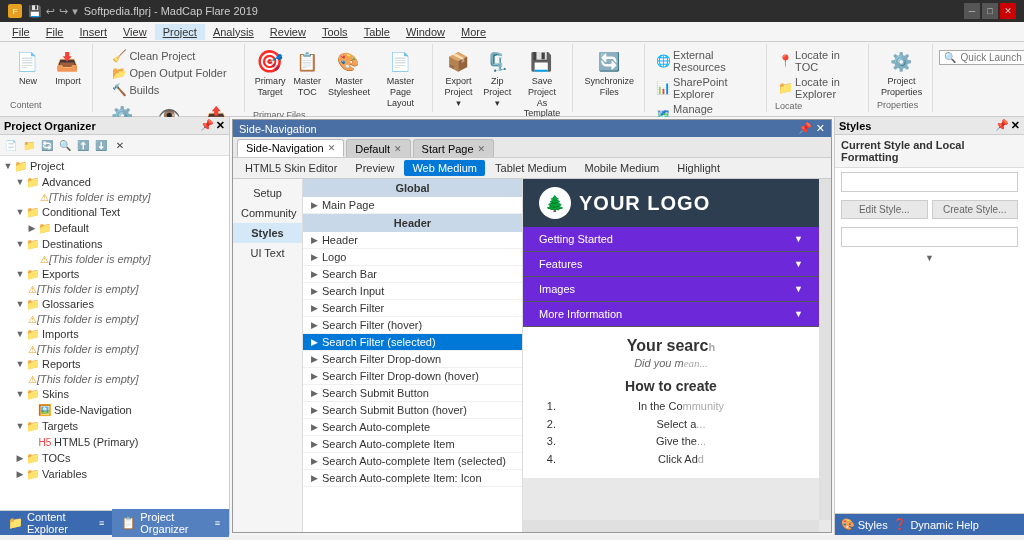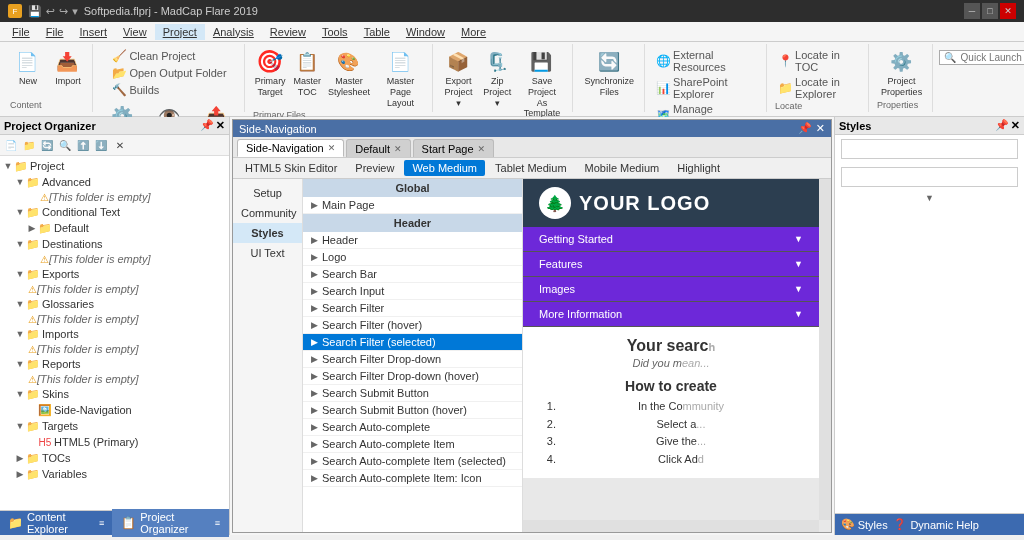--- a/index.html
+++ b/index.html
@@ -883,21 +883,21 @@
                 <span style="font-size:9px;">▼</span>
               </div>
               <div class="preview-nav-item">
                 <span>More Information</span>
                 <span style="font-size:9px;">▼</span>
               </div>
             </div>
 
             <div class="preview-search-content">
               <div class="preview-search-title">Your searc<span style="color:#aaa;">h</span></div>
-              <div class="preview-search-italic"><em>Did you m<span style="color:#aaa;">ean...</span></em></div>
+              <div class="preview-search-italic"><em>Did you m<span style="color:#aaa;font-family:Liberation Serif, serif;">ean...</span></em></div>
               <div class="preview-how-to">How to create</div>
               <ol class="preview-list">
                 <li>In the Co<span style="color:#aaa;">mmunity</span></li>
                 <li>Select a<span style="color:#aaa;">...</span></li>
                 <li>Give the<span style="color:#aaa;">...</span></li>
                 <li>Click Ad<span style="color:#aaa;">d</span></li>
               </ol>
             </div>
           </div>
 
@@ -909,21 +909,26 @@
   </div>
 
   <div class="styles-panel">
     <div class="panel-header">
       <span>Styles</span>
       <div style="display:flex;gap:2px;">
         <span style="cursor:pointer;font-size:11px;">📌</span>
         <span style="cursor:pointer;font-size:11px;">✕</span>
       </div>
     </div>
+    <div class="styles-section">Current Style and Local Formatting</div>
     <div class="styles-input"></div>
+    <div class="styles-btn-row">
+      <div class="styles-btn">Edit Style...</div>
+      <div class="styles-btn">Create Style...</div>
+    </div>
     <div class="styles-input"></div>
     <div style="text-align:center;font-size:9px;color:#666;padding:2px;">▼</div>
     <div class="styles-list"></div>
 
     <div class="styles-bottom">
       <div class="styles-bottom-item">
         <span>🎨</span>
         <span>Styles</span>
       </div>
       <div class="styles-bottom-item">

